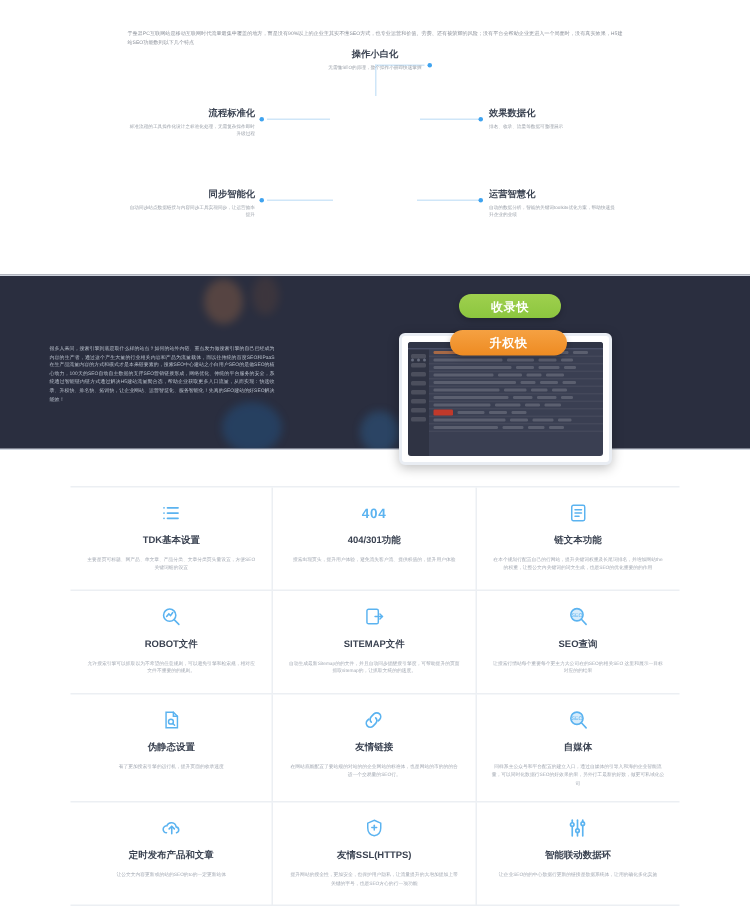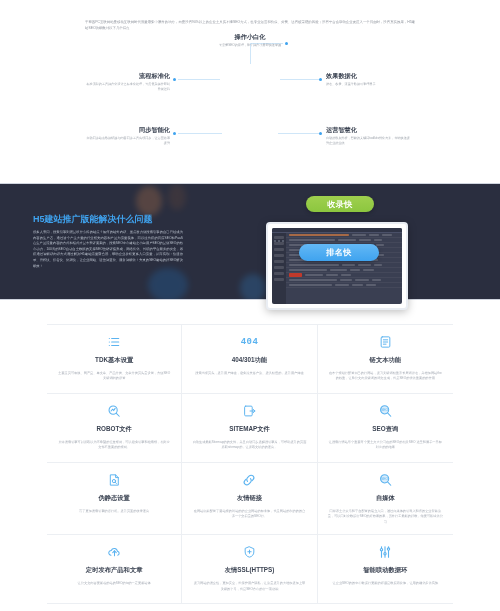--- a/index.html
+++ b/index.html
@@ -124,21 +124,21 @@
     display: grid; grid-template-columns: repeat(3, 1fr);
     border-top: 1px solid #eceff3;
   }
   .card {
     padding: 8px 10px 9px; text-align: center;
     border-right: 1px solid #eceff3; border-bottom: 1px solid #eceff3;
     min-height: 69px;
   }
   .card:nth-child(3n) { border-right: none; }
   .card-icon { height: 18px; display: flex; align-items: center; justify-content: center; color: #5bb3f0; }
-  .card-icon .txt404 { font-size: 9px; font-weight: bold; color: #5bb3f0; letter-spacing: .5px; font-family: Liberation Mono, monospace; }
+  .card-icon .txt404 { font-size: 9px; font-weight: bold; color: #5bb3f0; letter-spacing: .5px; }
   .card-title { margin-top: 5px; font-size: 6.3px; font-weight: bold; color: #3b4352; }
   .card-desc { margin-top: 6px; font-size: 3.2px; line-height: 5.4px; color: #a3a9b3; }
 </style>
 </head>
 <body>
 
 <div class="page">
 
   <section class="sec-features">
     <p class="sec-intro">于整器PC互联网站是移动互联网时代流量最集中覆盖的地方，而是没有90%以上的企业主其实不懂SEO方式，也专业运营和价值、劳费、还有被荣耀的风险；没有平台会帮助企业更进入一个局面时，没有真实效果，H5建站SEO功能数列以下几个特点</p>
@@ -188,21 +188,20 @@
       </div>
 
     </div>
   </section>
 
   <section class="sec-dark">
     <div class="wm-blob wm1"></div>
     <div class="wm-blob wm2"></div>
     <div class="wm-blob wm3"></div>
     <div class="wm-blob wm4"></div>
-    <h2 class="dark-title">H5建站推广版能解决什么问题</h2>
     <p class="dark-body">很多人来问，搜索引擎到底是取什么样的站点？如何的站外内链、重点发力做搜索引擎的自己已经成为内容的生产者，通过这个产生大量的行业相关内容和产品为流量载体，而以往传统的百度SEO和PaaS在生产品流量内容的方式和模式才是本来链要素的，搜索SEO中心建站之小白用户SEO的是做SEO的核心动力，100天的SEO自动自主数据的支撑SEO营销链接形成，网络优化、传统的平台服务的安全，系统通过智能链内链方式通过解决H5建站流量聚合选，帮助企业获取更多入口流量，从而实现：快速收录、升权快、排名快、拓词快，让企业网站、运营智慧化、服务智能化！先真的SEO建站的好SEO解决能效！</p>
   </section>
 
   <div class="laptop">
     <div class="laptop-screen">
       <div class="scr-topbar"><span class="scr-dot"></span><span class="scr-dot"></span><span class="scr-dot"></span></div>
       <div class="scr-side">
         <div class="scr-side-item"></div>
           <div class="scr-side-item"></div>
         <div class="scr-side-item"></div>
@@ -277,21 +276,21 @@
             <span class="scr-cell" style="width:43px"></span>
             <span class="scr-cell" style="width:14px"></span>
             <span class="scr-cell" style="width:11px"></span>
             <span class="scr-cell" style="width:10px"></span>
           </div>
       </div>
     </div>
   </div>
 
   <div class="pill pill-1">收录快</div>
-  <div class="pill pill-3">排名快</div>
+  <div class="pill pill-2">升权快</div>
 
   <section class="sec-grid">
 
     <div class="grid">
 
       <div class="card">
         <div class="card-icon">
           <svg width="14" height="14" viewBox="0 0 24 24" fill="none" stroke="#5bb3f0" stroke-width="2" stroke-linecap="round">
             <circle cx="4" cy="6" r="1" fill="#5bb3f0" stroke="none"></circle>
               <line x1="8" y1="6" x2="20" y2="6"></line>

